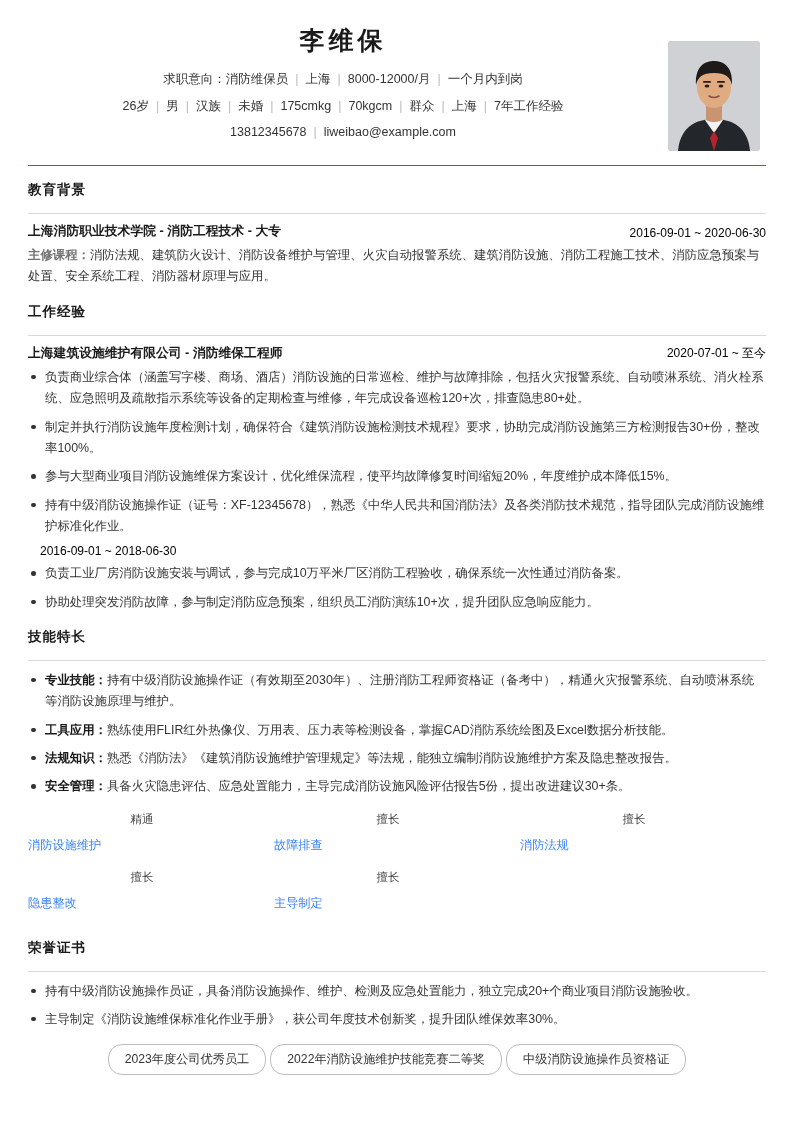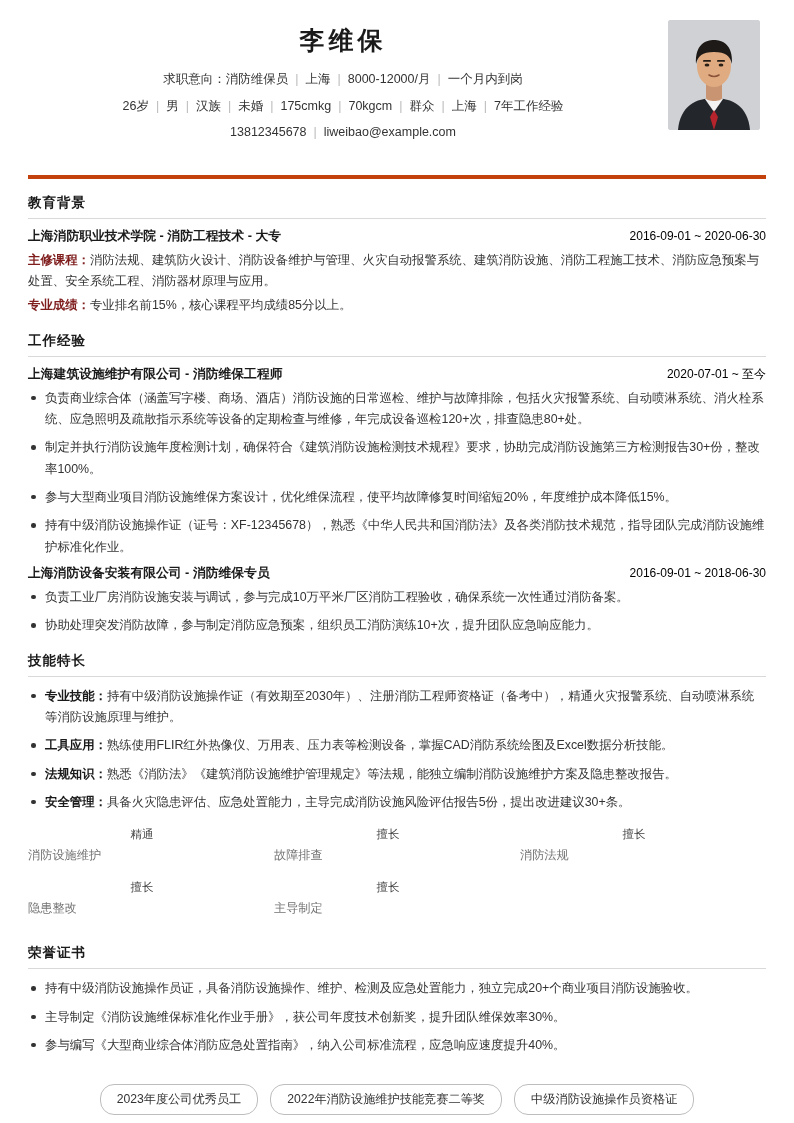--- a/index.html
+++ b/index.html
@@ -15,23 +15,23 @@
   .page {
     width: 794px;
     height: 1123px;
     padding: 20px 28px 10px 28px;
     position: relative;
   }
 
   
   .header {
     display: flex;
-    align-items: flex-start;
-    border-bottom: 4px solid #c2410c;
-    padding-bottom: 24px;
+    align-items: flex-end;
+    border-bottom: 1px solid #c2410c;
+    padding-bottom: 14px;
   }
   .header-main {
     flex: 1;
     text-align: center;
     padding-top: 4px;
   }
   .name {
     font-size: 25px;
     font-weight: bold;
     letter-spacing: 4px;
@@ -60,50 +60,50 @@
     position: relative;
   }
   .photo svg { display: block; }
 
   
   .section { margin-top: 15px; }
   .section-title {
     font-size: 13.5px;
     font-weight: bold;
     color: #1a1a1a;
-    padding-bottom: 6px;
+    padding-bottom: 14px;
     border-bottom: 1px solid #d9d9d9;
     margin-bottom: 9px;
     letter-spacing: 1px;
   }
   .entry-head {
     display: flex;
     justify-content: space-between;
-    align-items: center;
+    align-items: flex-end;
     margin-top: 6px;
     margin-bottom: 5px;
   }
   .entry-title {
     font-weight: bold;
     font-size: 12.8px;
     color: #1a1a1a;
   }
   .entry-date {
     font-size: 12px;
     color: #000000;
     white-space: nowrap;
     padding-left: 12px;
   }
   .para {
     line-height: 1.75;
     font-size: 12.4px;
     color: #333;
     margin: 2px 0;
   }
-  .para b { color: #7f1d1d; }
+  .para b { color: #737373; }
 
   ul.bullets {
     list-style: none;
     margin: 4px 0 0 0;
     padding: 0;
   }
   ul.bullets li {
     position: relative;
     padding-left: 17px;
     margin-bottom: 7px;
@@ -150,29 +150,30 @@
     background: #3c3c3c;
   }
   .skill-level {
     font-size: 11.5px;
     color: #444;
     padding-left: 8px;
     white-space: nowrap;
   }
   .skill-name {
     font-size: 12.2px;
-    color: #737373;
+    color: #3b82f6;
+    margin-top: 10px;
   }
 
   
   .tags {
     display: flex;
     justify-content: center;
-    gap: 12px;
-    margin-top: 28px;
+    gap: 4px;
+    margin-top: 14px;
   }
   .tag {
     border: 1px solid #bdbdbd;
     border-radius: 14px;
     padding: 6px 16px;
     font-size: 12.2px;
     color: #333;
     background: #fff;
   }
 </style>
@@ -228,44 +229,40 @@
 
   <div class="section">
     <div class="section-title">教育背景</div>
     <div class="entry-head">
       <div class="entry-title">上海消防职业技术学院 - 消防工程技术 - 大专</div>
       <div class="entry-date">2016-09-01 ~ 2020-06-30</div>
     </div>
     <div class="para">
       <b>主修课程：</b><span>消防法规、建筑防火设计、消防设备维护与管理、火灾自动报警系统、建筑消防设施、消防工程施工技术、消防应急预案与处置、安全系统工程、消防器材原理与应用。</span>
     </div>
-    <div class="para">
-      <b>专业成绩：</b><span>专业排名前15%，核心课程平均成绩85分以上。</span>
-    </div>
   </div>
 
   <div class="section">
     <div class="section-title">工作经验</div>
 
     <div>
       <div class="entry-head">
         <div class="entry-title">上海建筑设施维护有限公司 - 消防维保工程师</div>
         <div class="entry-date">2020-07-01 ~ 至今</div>
       </div>
       <ul class="bullets">
         <li>负责商业综合体（涵盖写字楼、商场、酒店）消防设施的日常巡检、维护与故障排除，包括火灾报警系统、自动喷淋系统、消火栓系统、应急照明及疏散指示系统等设备的定期检查与维修，年完成设备巡检120+次，排查隐患80+处。</li>
         <li>制定并执行消防设施年度检测计划，确保符合《建筑消防设施检测技术规程》要求，协助完成消防设施第三方检测报告30+份，整改率100%。</li>
         <li>参与大型商业项目消防设施维保方案设计，优化维保流程，使平均故障修复时间缩短20%，年度维护成本降低15%。</li>
         <li>持有中级消防设施操作证（证号：XF-12345678），熟悉《中华人民共和国消防法》及各类消防技术规范，指导团队完成消防设施维护标准化作业。</li>
       </ul>
     </div>
 
     <div>
       <div class="entry-head">
-        <div class="entry-title">上海消防设备安装有限公司 - 消防维保专员</div>
         <div class="entry-date">2016-09-01 ~ 2018-06-30</div>
       </div>
       <ul class="bullets">
         <li>负责工业厂房消防设施安装与调试，参与完成10万平米厂区消防工程验收，确保系统一次性通过消防备案。</li>
         <li>协助处理突发消防故障，参与制定消防应急预案，组织员工消防演练10+次，提升团队应急响应能力。</li>
       </ul>
     </div>
   </div>
 
   <div class="section">
@@ -324,21 +321,20 @@
         <div class="skill-name">主导制定</div>
       </div>
     </div>
   </div>
 
   <div class="section">
     <div class="section-title">荣誉证书</div>
     <ul class="bullets">
       <li>持有中级消防设施操作员证，具备消防设施操作、维护、检测及应急处置能力，独立完成20+个商业项目消防设施验收。</li>
       <li>主导制定《消防设施维保标准化作业手册》，获公司年度技术创新奖，提升团队维保效率30%。</li>
-      <li>参与编写《大型商业综合体消防应急处置指南》，纳入公司标准流程，应急响应速度提升40%。</li>
     </ul>
     <div class="tags">
       <div class="tag">2023年度公司优秀员工</div>
       <div class="tag">2022年消防设施维护技能竞赛二等奖</div>
       <div class="tag">中级消防设施操作员资格证</div>
     </div>
   </div>
 
 </div>
 

